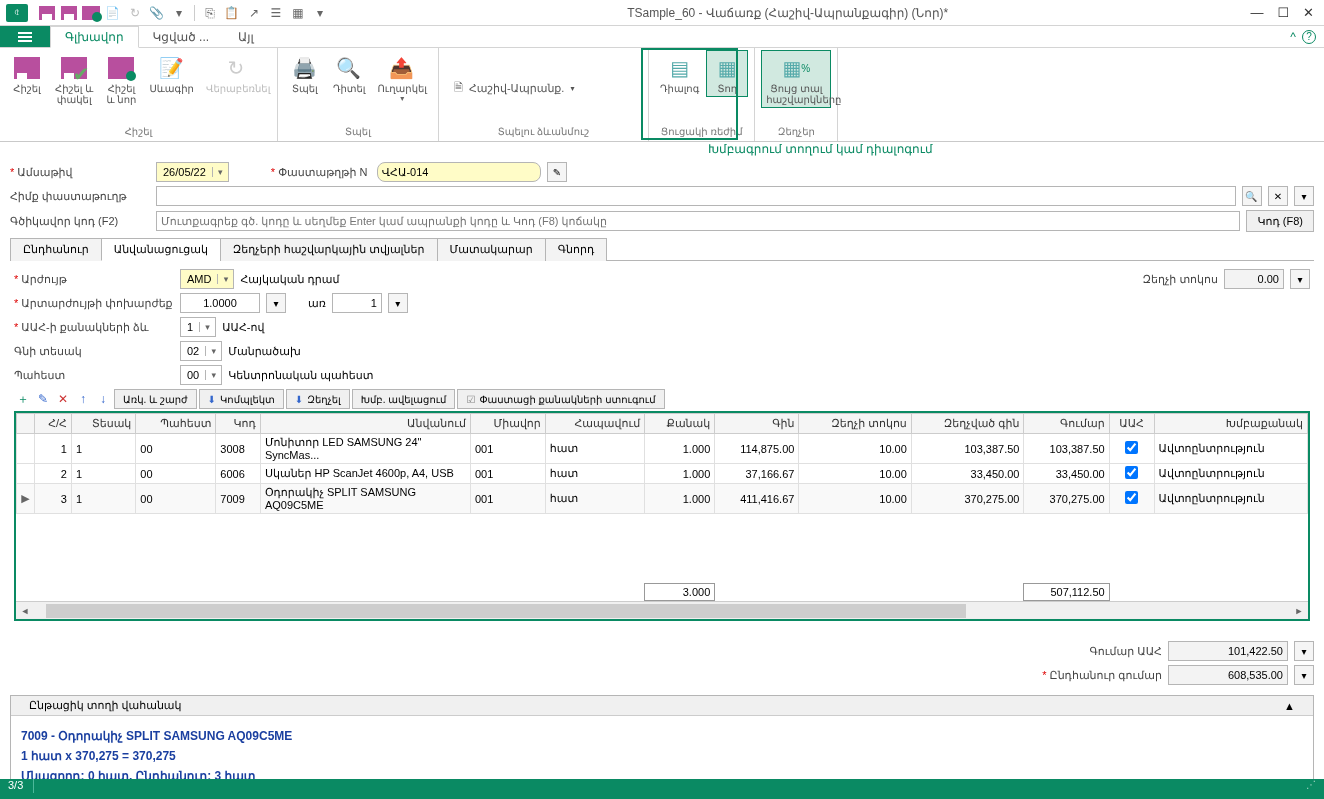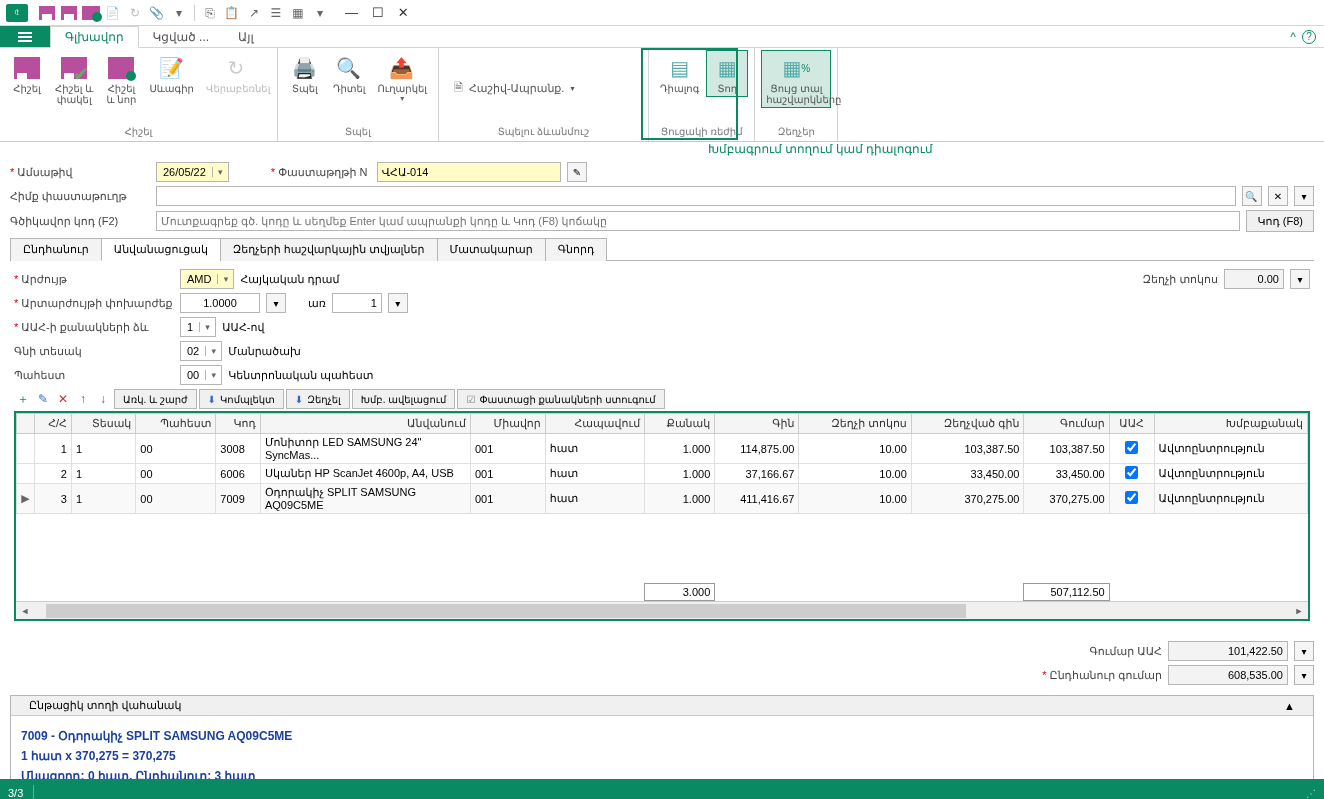--- a/index.html
+++ b/index.html
@@ -90,21 +90,21 @@
 .totals .trow { display:flex; align-items:center; gap:6px; }
 .totals .trow .lbl { color:#444; }
 .ro-input { border:1px solid #b5b5b5; height:20px; width:120px; text-align:right; padding:0 4px; background:#f3f3f3; font-size:11px; }
 
 
 .detail-panel { margin:4px 10px; border:1px solid #b5b5b5; }
 .detail-head { background:#f0f0f0; padding:3px 18px; font-size:11px; display:flex; justify-content:space-between; align-items:center; border-bottom:1px solid #ccc; }
 .detail-body { padding:10px; font-size:12px; color:#1a3fa0; font-weight:bold; line-height:20px; }
 
 
-.statusbar { position:absolute; bottom:0; left:0; right:0; height:20px; background:#0a8a63; color:#fff; font-size:11px; display:flex; align-items:flex-end; padding:0 8px; }
+.statusbar { position:absolute; bottom:0; left:0; right:0; height:20px; background:#0a8a63; color:#fff; font-size:11px; display:flex; align-items:flex-start; padding:0 8px; }
 .statusbar .sep { width:1px; height:14px; background:#4db89a; margin:0 10px; }
 .statusbar .rsz { margin-left:auto; font-size:10px; opacity:.6; }
 
 
 .disk { width:16px; height:14px; background:#b84f9e; position:relative; }
 .disk::after { content:""; position:absolute; bottom:0; left:3px; width:10px; height:6px; background:#fff; }
 .disk2 { width:18px; height:14px; background:#b84f9e; position:relative; }
 .disk2::before { content:""; position:absolute; right:-2px; bottom:-2px; width:10px; height:10px; background:#0a8a63; border-radius:50%; }
 .chk { color:#6a6; }
 </style>
@@ -128,20 +128,21 @@
     <span class="ico">📎</span>
     <span class="ico">▾</span>
     <span class="sep"></span>
     <span class="ico">⎘</span>
     <span class="ico">📋</span>
     <span class="ico">↗</span>
     <span class="ico">☰</span>
     <span class="ico">▦</span>
     <span class="ico">▾</span>
   </div>
+  <div class="title-text">TSample_60 - Վաճառք (Հաշիվ-Ապրանքագիր) (Նոր)*</div>
   <div class="win-controls">
     <span>—</span>
     <span>☐</span>
     <span>✕</span>
   </div>
 </div>
 
 <div class="ribbon-tabs">
   <div class="filebtn">
       <span></span>
@@ -250,21 +251,21 @@
 
 <div class="form-area" style="margin-top:14px">
   <div class="frow">
     <span class="lbl req">Ամսաթիվ</span>
     <div class="select" style="background:#fffcc7">
       <span class="val">26/05/22</span>
       <span class="dd">▾</span>
     </div>
     <span style="width:30px"></span>
     <span class="lbl req" style="width:100px">Փաստաթղթի N</span>
-    <input class="input yellow" style="width: 184px;" value="ՎՀԱ-014">
+    <input class="input yellow" style="width: 164px; border-radius: 8px;" value="ՎՀԱ-014">
     <span class="icon-btn">✎</span>
   </div>
   <div class="frow">
     <span class="lbl">Հիմք փաստաթուղթ</span>
     <input class="input wide-input" style="">
     <span class="icon-btn">🔍</span>
     <span class="icon-btn">✕</span>
     <span class="icon-btn">▾</span>
   </div>
   <div class="frow">

